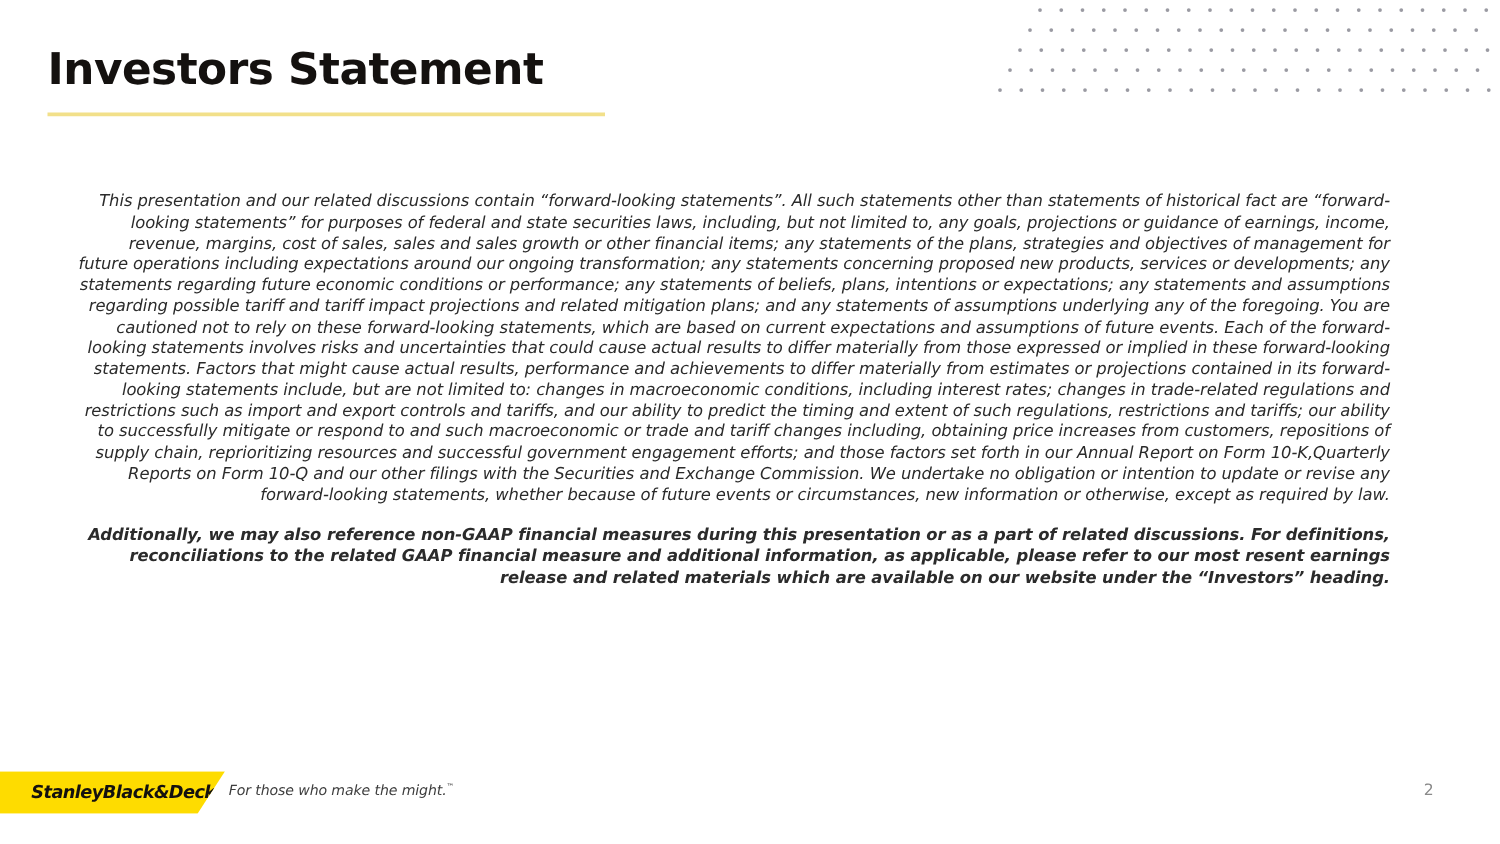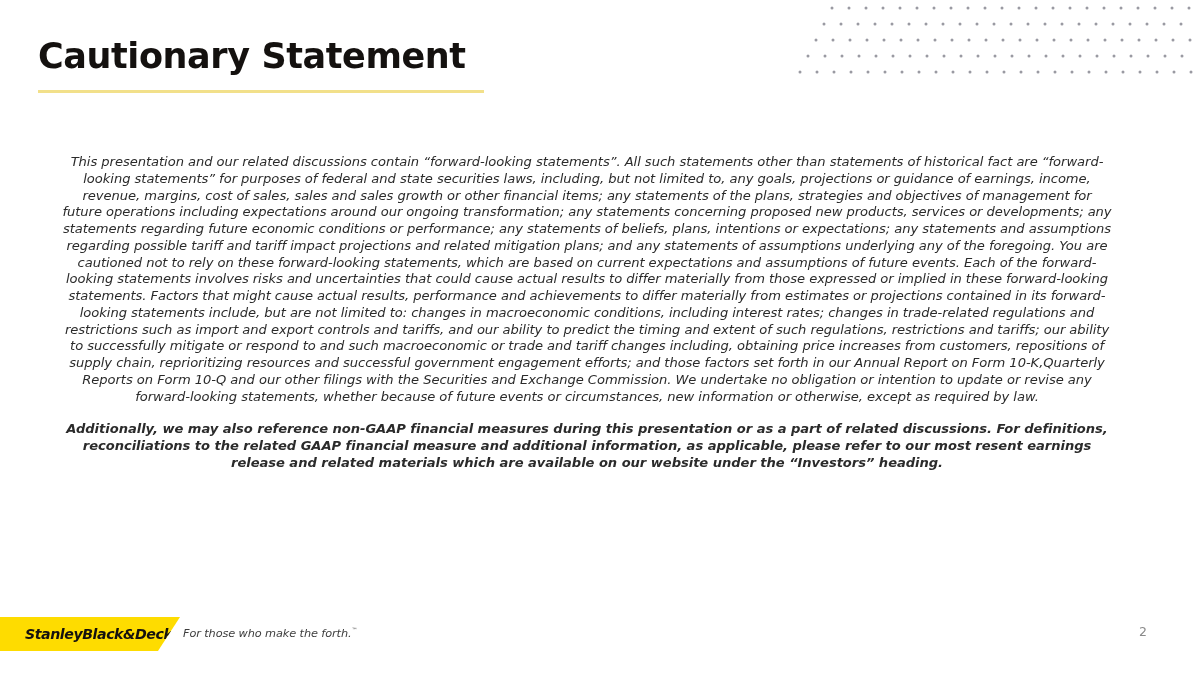--- a/index.html
+++ b/index.html
@@ -62,21 +62,21 @@
     top: 154px;
     width: 1050px;
   }
   .para {
     margin: 0;
     font-family: "DejaVu Sans", sans-serif;
     font-style: italic;
     font-size: 13.1px;
     line-height: 16.75px;
     color: #2b2b2b;
-    text-align: center;
+    text-align: right;
     letter-spacing: -0.05px;
   }
   .para + .para {
     margin-top: 16px;
     font-weight: bold;
   }
 
   
   .footer {
     position: absolute;
@@ -254,30 +254,30 @@
         <circle cx="316" cy="72" r="1.5"></circle>
         <circle cx="333" cy="72" r="1.5"></circle>
         <circle cx="350" cy="72" r="1.5"></circle>
         <circle cx="367" cy="72" r="1.5"></circle>
         <circle cx="384" cy="72" r="1.5"></circle>
         <circle cx="401" cy="72" r="1.5"></circle>
     </g>
   </svg>
 
   <div class="title-block">
-    <h1 class="slide-title">Cautionary Statement</h1>
+    <h1 class="slide-title">Investors Statement</h1>
     <div class="title-rule"></div>
   </div>
 
   <div class="body-block">
     <p class="para">This presentation and our related discussions contain “forward-looking statements”. All such statements other than statements of historical fact are “forward-looking statements” for purposes of federal and state securities laws, including, but not limited to, any goals, projections or guidance of earnings, income, revenue, margins, cost of sales, sales and sales growth or other financial items; any statements of the plans, strategies and objectives of management for future operations including expectations around our ongoing transformation; any statements concerning proposed new products, services or developments; any statements regarding future economic conditions or performance; any statements of beliefs, plans, intentions or expectations; any statements and assumptions regarding possible tariff and tariff impact projections and related mitigation plans; and any statements of assumptions underlying any of the foregoing. You are cautioned not to rely on these forward-looking statements, which are based on current expectations and assumptions of future events. Each of the forward-looking statements involves risks and uncertainties that could cause actual results to differ materially from those expressed or implied in these forward-looking statements. Factors that might cause actual results, performance and achievements to differ materially from estimates or projections contained in its forward-looking statements include, but are not limited to: changes in macroeconomic conditions, including interest rates; changes in trade-related regulations and restrictions such as import and export controls and tariffs,  and our ability to predict the timing and extent of such regulations, restrictions and tariffs; our ability to successfully mitigate or respond to and such macroeconomic or trade and tariff changes including, obtaining price increases from customers, repositions of supply chain, reprioritizing resources and successful government engagement efforts; and those factors set forth in our Annual Report on Form 10-K,Quarterly Reports on Form 10-Q and our other filings with the Securities and Exchange Commission. We undertake no obligation or intention to update or revise any forward-looking statements, whether because of future events or circumstances, new information or otherwise, except as required by law.</p>
     <p class="para">Additionally, we may also reference non-GAAP financial measures during this presentation or as a part of related discussions. For definitions, reconciliations to the related GAAP financial measure and additional information, as applicable, please refer to our most resent earnings release and related materials which are available on our website under the “Investors” heading.</p>
   </div>
 
   <div class="footer">
     <div class="logo-badge">
       <span class="logo-text">StanleyBlack&amp;Decker</span>
     </div>
-    <div class="tagline"><span>For those who make the forth.</span><span class="tm">™</span></div>
+    <div class="tagline"><span>For those who make the might.</span><span class="tm">™</span></div>
     <div class="page-number">2</div>
   </div>
 
 </div>
 
 </body></html>

